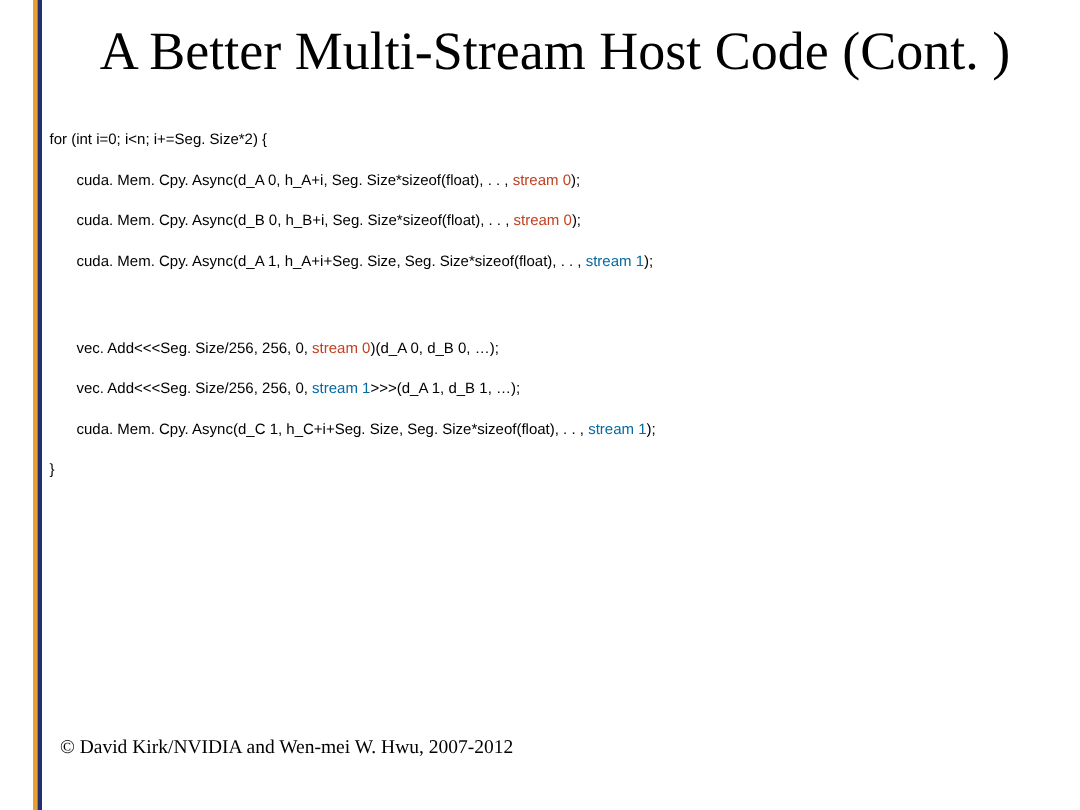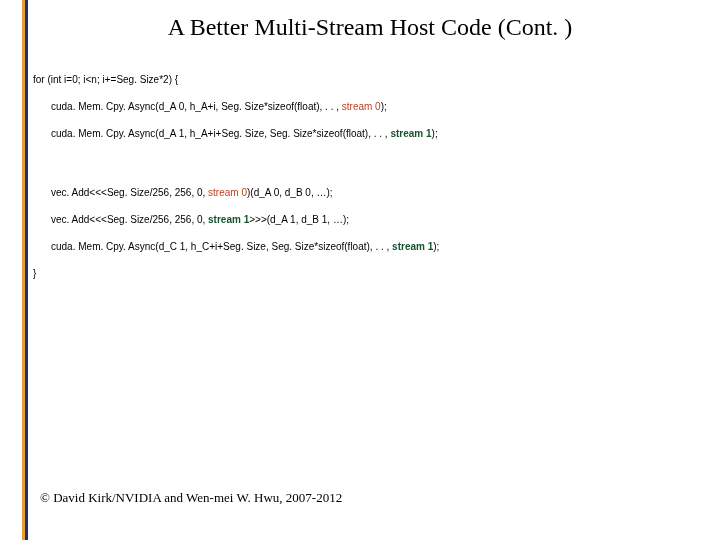--- a/index.html
+++ b/index.html
@@ -24,21 +24,21 @@
     height: 100%;
     background: #e8a030;
   }
   .bar-blue {
     width: 3px;
     height: 100%;
     background: #203070;
   }
   .title {
     font-family: 'Times New Roman', serif;
-    font-size: 24px;
+    font-size: 36px;
     text-align: center;
     margin: 14px 30px 18px 50px;
     line-height: 1.15;
     color: #000;
   }
   .code-block {
     font-family: Arial, sans-serif;
     font-size: 10px;
     line-height: 1.35;
     margin-left: 33px;
@@ -47,22 +47,21 @@
     white-space: pre;
   }
   .indent {
     margin-left: 18px;
   }
   .stream0 {
     color: #c04020;
     text-align: right;
   }
   .stream1 {
-    color: #14532d;
-    font-weight: bold;
+    color: #0369a1;
   }
   .spacer {
     height: 18px;
   }
   .footer {
     position: absolute;
     bottom: 34px;
     left: 40px;
     font-family: 'Times New Roman', serif;
     font-size: 13px;
@@ -76,20 +75,21 @@
 <div class="sidebar">
   <div class="bar-orange"></div>
   <div class="bar-blue"></div>
 </div>
 
 <div class="title">A Better Multi-Stream Host Code (Cont. )</div>
 
 <div class="code-block">
 <div>for (int i=0; i&lt;n; i+=Seg. Size*2) {</div>
 <div class="indent"><span>cuda. Mem. Cpy. Async(d_A 0, h_A+i, Seg. Size*sizeof(float), . . , </span><span class="stream0">stream 0</span><span>);</span></div>
+<div class="indent"><span>cuda. Mem. Cpy. Async(d_B 0, h_B+i, Seg. Size*sizeof(float), . . , </span><span class="stream0">stream 0</span><span>);</span></div>
 <div class="indent"><span>cuda. Mem. Cpy. Async(d_A 1, h_A+i+Seg. Size, Seg. Size*sizeof(float), . . , </span><span class="stream1">stream 1</span><span>);</span></div>
 <div class="spacer"></div>
 <div class="indent"><span>vec. Add&lt;&lt;&lt;Seg. Size/256, 256, 0, </span><span class="stream0">stream 0</span><span>)(d_A 0, d_B 0, …);</span></div>
 <div class="indent"><span>vec. Add&lt;&lt;&lt;Seg. Size/256, 256, 0, </span><span class="stream1">stream 1</span><span>&gt;&gt;&gt;(d_A 1, d_B 1, …);</span></div>
 <div class="indent"><span>cuda. Mem. Cpy. Async(d_C 1, h_C+i+Seg. Size, Seg. Size*sizeof(float), . . , </span><span class="stream1">stream 1</span><span>);</span></div>
 <div>}</div>
 </div>
 
 <div class="footer">
   <div>© David Kirk/NVIDIA and Wen-mei W. Hwu, 2007-2012</div>

